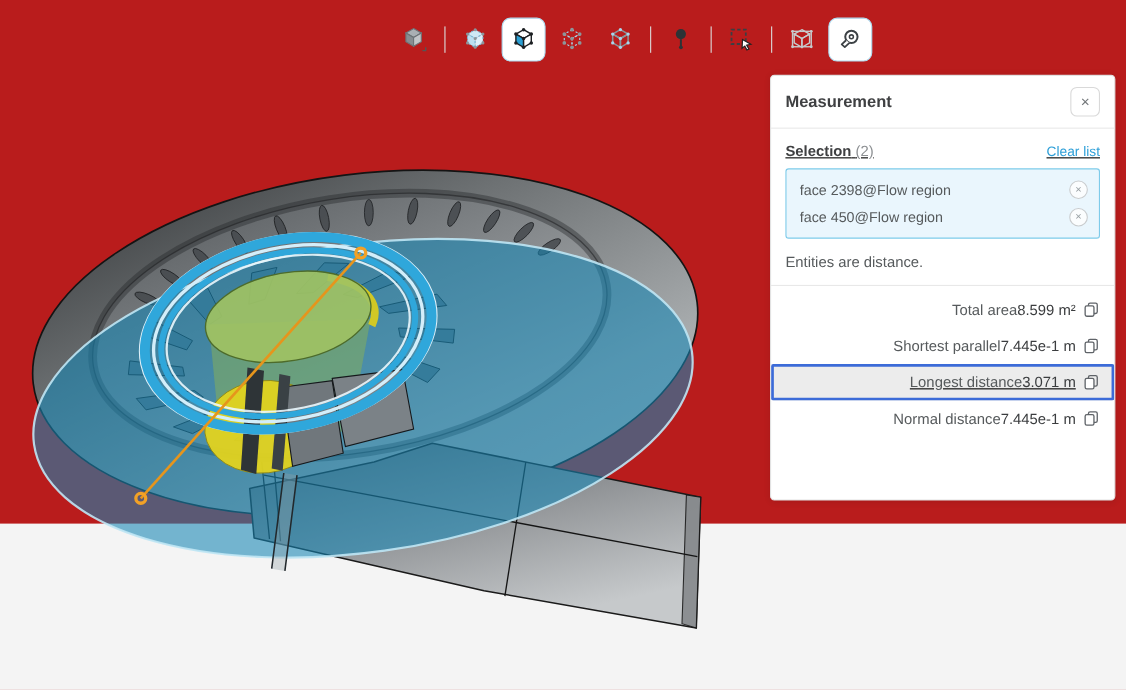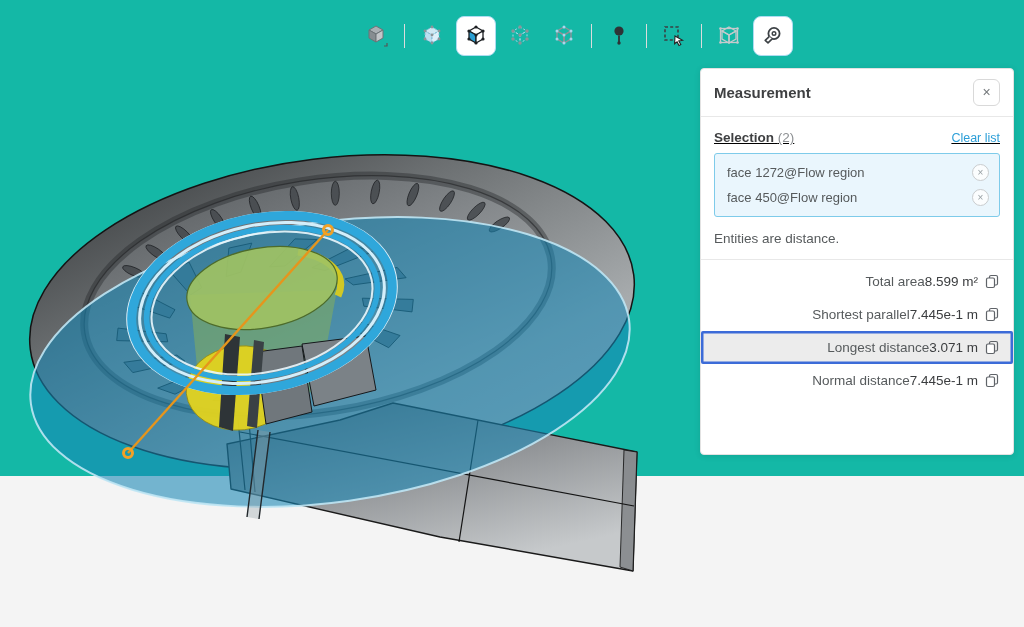--- a/index.html
+++ b/index.html
@@ -1,18 +1,18 @@
 <!DOCTYPE html>
 <html><head>
 <meta charset="utf-8">
 <style>
   * { margin:0; padding:0; box-sizing:border-box; }
   html,body { width:1024px; height:627px; overflow:hidden;
     font-family:"Liberation Sans", sans-serif; background:#f4f4f4; }
-  .stage { position:relative; width:1024px; height:476px; background:#14b8a6; }
+  .stage { position:relative; width:1024px; height:476px; background:#b91c1c; }
 
   
   .viewport { position:absolute; left:0; top:0; width:700px; height:627px; }
 
   
   .toolbar { position:absolute; left:357px; top:15px; height:42px;
     display:flex; align-items:center; gap:4px; }
   .tool { width:40px; height:40px; display:flex; align-items:center; justify-content:center;
     border:1px solid transparent; border-radius:8px; }
   .tool.active { background:#ffffff; border:1px solid #aedcf1; }
@@ -38,21 +38,21 @@
   .sel-box { border:1.5px solid #7ecbea; background:#eaf6fd; border-radius:3px;
     padding:6px 0; }
   .sel-item { height:25px; display:flex; align-items:center; padding:0 10px 0 12px; }
   .sel-item-label { flex:1; font-size:13px; color:#565a5c; white-space:nowrap; overflow:hidden; }
   .sel-remove { width:17px; height:17px; border:1px solid #c9ccce; border-radius:50%;
     background:#fbfdfe; color:#98a0a4; font-size:10px; line-height:15px; text-align:center;
     cursor:pointer; flex:0 0 auto; }
   .sel-note { font-size:13.5px; color:#565a5c; margin:14px 0 13px 0; }
   .rows { padding:5px 0 5px 0;text-align:right; }
   .mrow { height:33px; display:flex; align-items:center; padding:0 13px; }
-  .mrow.highlight { background:#ececec; box-shadow:inset 0 0 0 2.5px #3c6bd8; border-radius:2px; }
+  .mrow.highlight { background:#ececec; box-shadow:inset 0 0 0 2.5px #3c6bd8; border-radius:2px;text-decoration:underline; }
   .mrow-label { flex:1; font-size:13.5px; color:#565a5c; }
   .mrow-value { font-size:13.5px; color:#3b3d3f; margin-right:7px; }
   .copy-btn { width:15px; height:16px; cursor:pointer; display:flex; align-items:center; }
 </style>
 </head>
 <body>
 
 <div class="stage">
 
   <div class="viewport">
@@ -297,21 +297,21 @@
     <div class="divider"></div>
 
     <div class="sel-section">
       <div class="sel-head">
         <span class="sel-label"><b>Selection</b>&nbsp;<span class="sel-count">(2)</span></span>
         <span class="clear-link">Clear list</span>
       </div>
 
       <div class="sel-box">
         <div class="sel-item">
-          <span class="sel-item-label">face 1272@Flow region</span>
+          <span class="sel-item-label">face 2398@Flow region</span>
           <span class="sel-remove">×</span>
         </div>
         <div class="sel-item">
           <span class="sel-item-label">face 450@Flow region</span>
           <span class="sel-remove">×</span>
         </div>
       </div>
 
       <div class="sel-note">Entities are distance.</div>
     </div>

